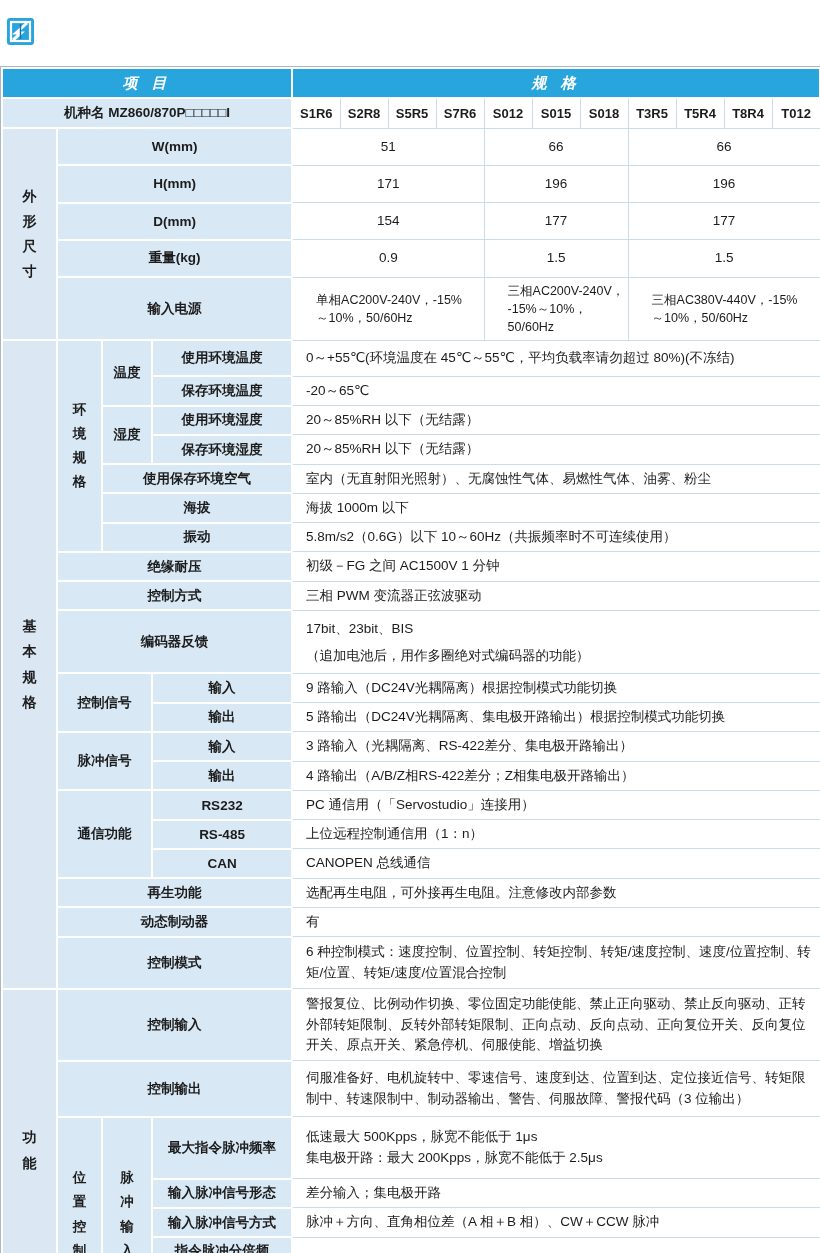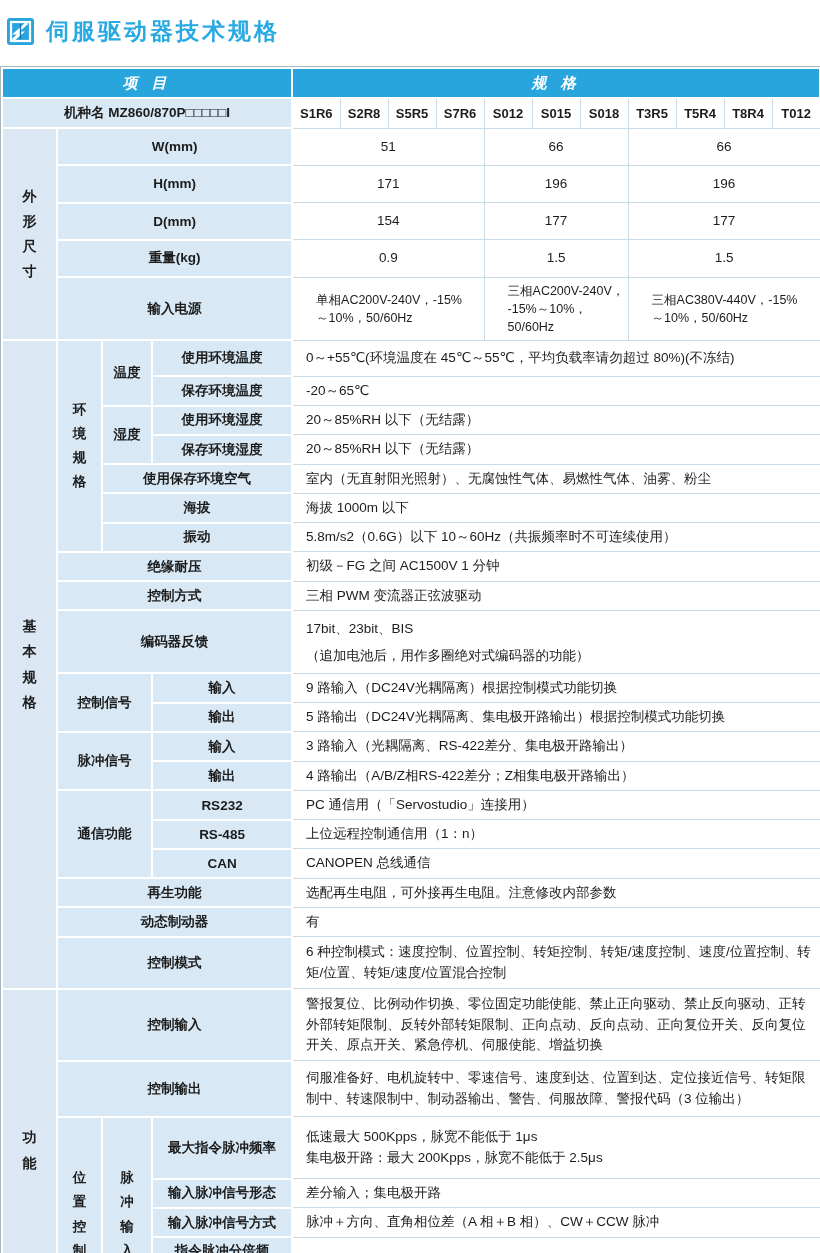--- a/index.html
+++ b/index.html
@@ -24,21 +24,20 @@
 </head>
 <body>
 
 <div class="title-bar">
   <svg class="title-icon" width="27" height="27" viewBox="0 0 27 27" aria-hidden="true">
     <rect x="0" y="0" width="27" height="27" rx="3" fill="#29a5de"></rect>
     <rect x="4" y="4" width="19" height="19" fill="none" stroke="#ffffff" stroke-width="2.2"></rect>
     <path d="M20 5 L9 15 h5 L6 22" stroke="#ffffff" stroke-width="3" fill="none"></path>
     <path d="M13.5 6 v15" stroke="#1b6ea8" stroke-width="1.4" fill="none"></path>
   </svg>
-  <span class="title-text">伺服驱动器技术规格</span>
 </div>
 
 <div class="table-wrap">
 <table>
   <colgroup>
     <col style="width:55px">
         <col style="width:45px">
         <col style="width:50px">
         <col style="width:140px">
     <col style="width:48px">

